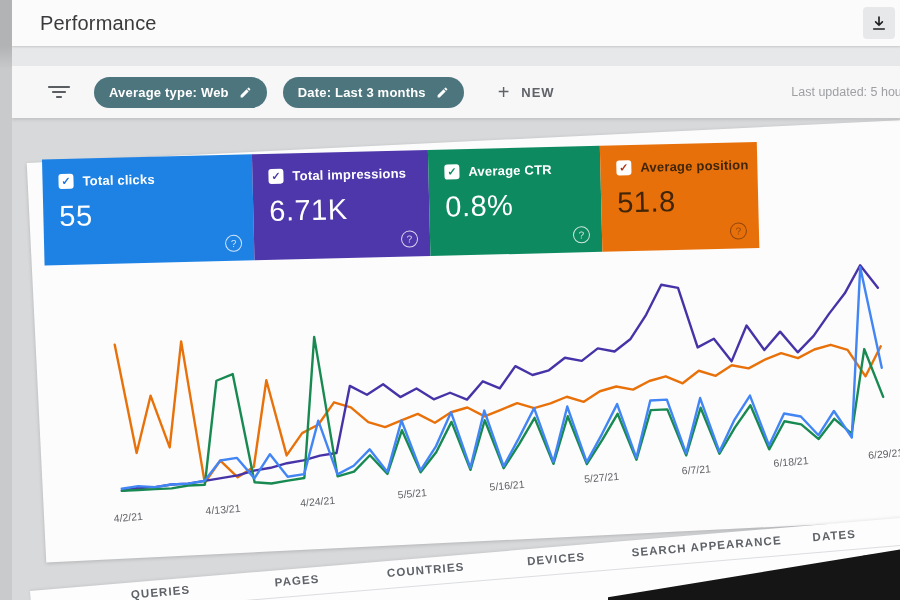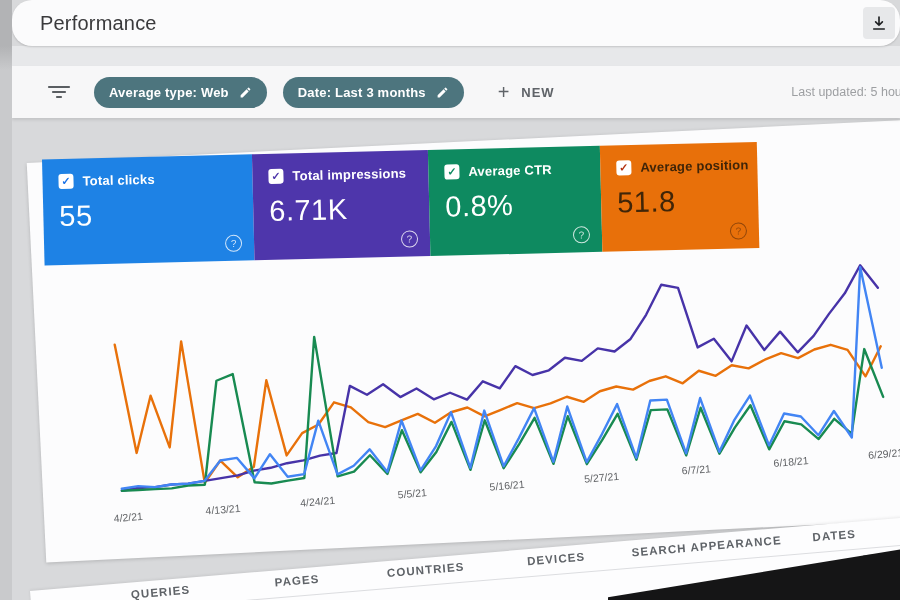--- a/index.html
+++ b/index.html
@@ -2,21 +2,21 @@
 <html><head>
 <meta charset="utf-8">
 <style>
   html,body{margin:0;padding:0;background:#ffffff;}
   .photo{position:relative;width:900px;height:600px;overflow:hidden;background:#d8d9db;
          font-family:"Liberation Sans",sans-serif;-webkit-font-smoothing:antialiased;}
   .left-strip{position:absolute;left:0;top:0;width:12px;height:600px;z-index:5;
          background:linear-gradient(180deg,#b2b3b5 0 46px,#c9cacc 70px 100%);}
   
   .appbar{position:absolute;left:12px;top:0;width:888px;height:46px;background:#fbfbfc;z-index:4;
-          box-shadow:0 1px 2px rgba(0,0,0,.15);border-radius:20px;}
+          box-shadow:0 1px 2px rgba(0,0,0,.15);}
   .page-title{position:absolute;left:28px;top:0;line-height:46px;font-size:20px;color:#3a3a3c;
           font-weight:400;letter-spacing:.2px;margin:0;}
   .download-btn{position:absolute;right:5px;top:7px;width:32px;height:32px;background:#e7e8ea;
           border:none;border-radius:4px;display:flex;align-items:center;justify-content:center;cursor:pointer;padding:0;}
   
   .band1{position:absolute;left:12px;top:46px;width:888px;height:20px;background:#e7e8ea;z-index:3;}
   .toolbar{position:absolute;left:12px;top:66px;width:888px;height:52px;background:#f7f7f8;z-index:3;
           box-shadow:0 2px 3px rgba(0,0,0,.10);display:flex;align-items:center;}
   .filter-ic{margin-left:34px;display:block;}
   .chip{height:31px;border-radius:16px;background:#4d757e;color:#fff;display:flex;align-items:center;

